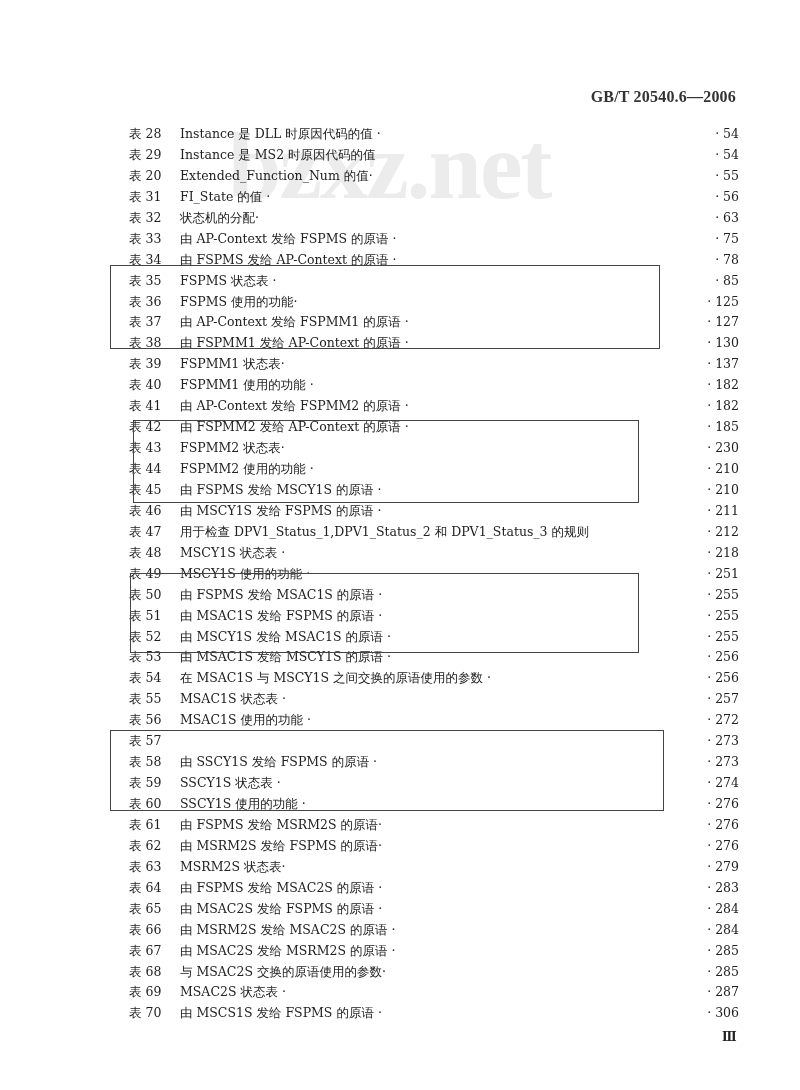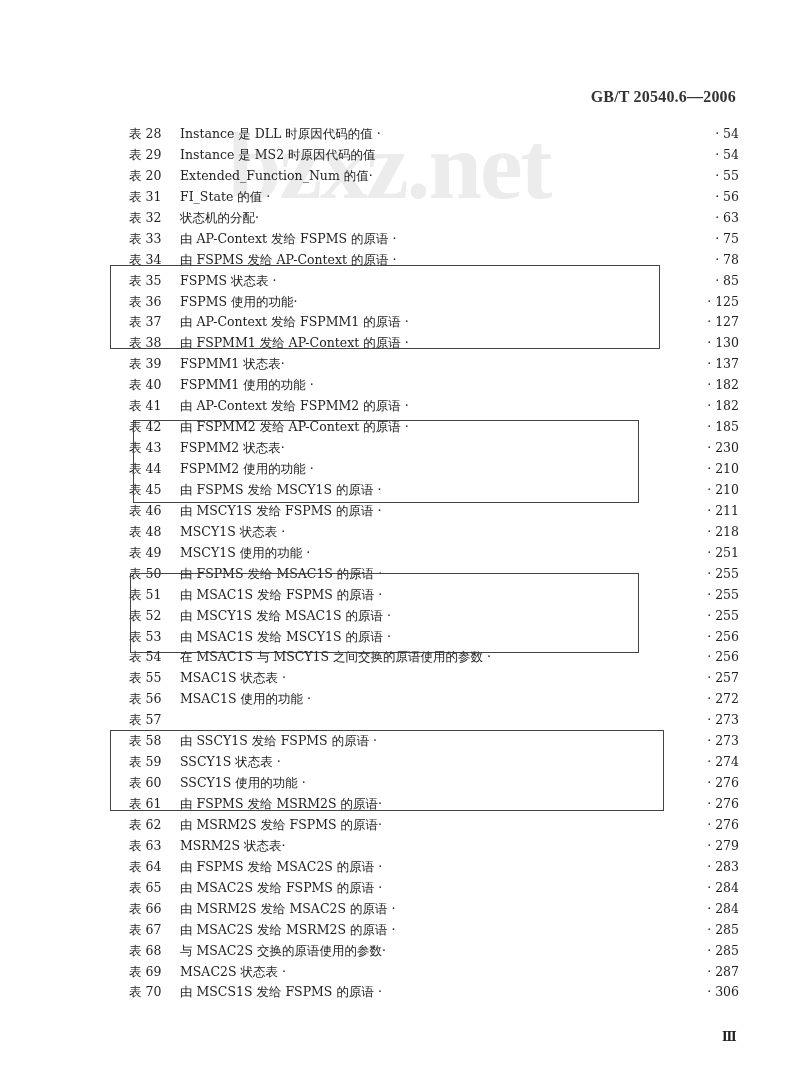--- a/index.html
+++ b/index.html
@@ -115,20 +115,25 @@
       <span class="num">表 45</span>
       <span class="title">由 FSPMS 发给 MSCY1S 的原语 ·</span>
       <span class="page">· 210</span>
     </div>
     <div class="row">
       <span class="num">表 46</span>
       <span class="title">由 MSCY1S 发给 FSPMS 的原语 ·</span>
       <span class="page">· 211</span>
     </div>
     <div class="row">
+      <span class="num">表 47</span>
+      <span class="title">用于检查 DPV1_Status_1,DPV1_Status_2 和 DPV1_Status_3 的规则</span>
+      <span class="page">· 212</span>
+    </div>
+    <div class="row">
       <span class="num">表 48</span>
       <span class="title">MSCY1S 状态表 ·</span>
       <span class="page">· 218</span>
     </div>
     <div class="row">
       <span class="num">表 49</span>
       <span class="title">MSCY1S 使用的功能 ·</span>
       <span class="page">· 251</span>
     </div>
     <div class="row">

